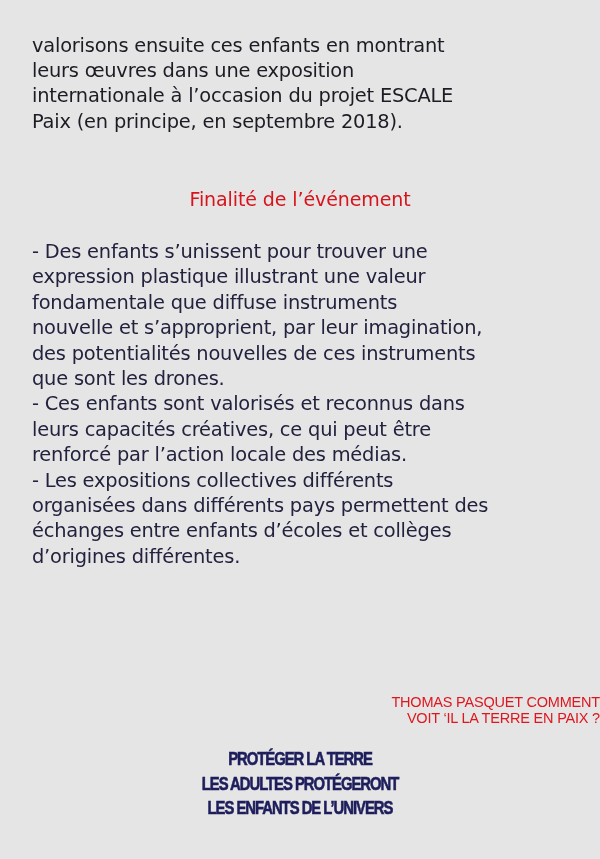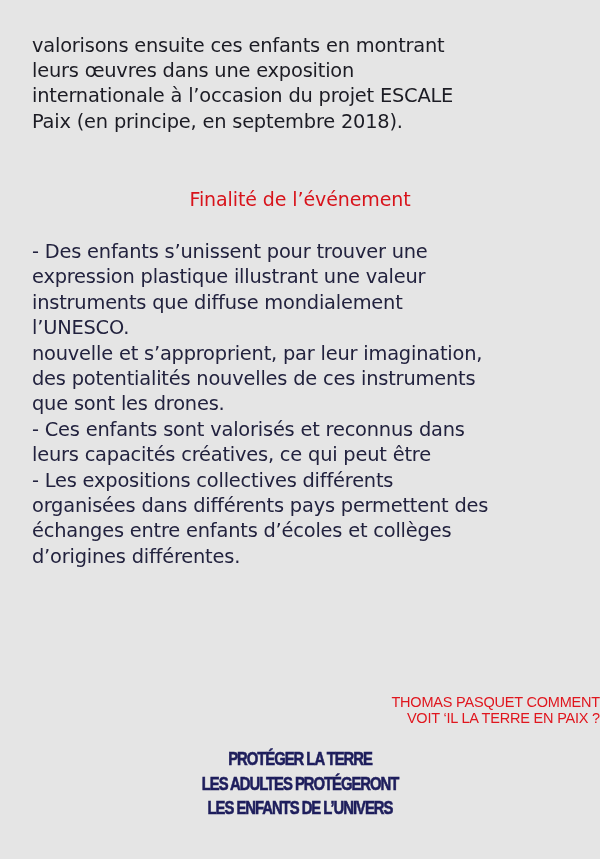--- a/index.html
+++ b/index.html
@@ -97,27 +97,27 @@
     <span class="line">leurs œuvres dans une exposition</span>
     <span class="line">internationale à l’occasion du projet ESCALE</span>
     <span class="line">Paix (en principe, en septembre 2018).</span>
   </div>
 
   <h2 class="section-title" style="margin:0;font-weight:normal;">Finalité de l’événement</h2>
 
   <div class="list">
     <span class="line">- Des enfants s’unissent pour trouver une</span>
     <span class="line">expression plastique illustrant une valeur</span>
-    <span class="line">instruments que diffuse mondialement</span>
-    <span class="line">l’UNESCO.</span>
+    <span class="line">fondamentale que diffuse instruments</span>
     <span class="line">nouvelle et s’approprient, par leur imagination,</span>
     <span class="line">des potentialités nouvelles de ces instruments</span>
     <span class="line">que sont les drones.</span>
     <span class="line">- Ces enfants sont valorisés et reconnus dans</span>
     <span class="line">leurs capacités créatives, ce qui peut être</span>
+    <span class="line">renforcé par l’action locale des médias.</span>
     <span class="line">- Les expositions collectives différents</span>
     <span class="line">organisées dans différents pays permettent des</span>
     <span class="line">échanges entre enfants d’écoles et collèges</span>
     <span class="line">d’origines différentes.</span>
   </div>
 
   <div class="caption">
     <span class="line">THOMAS PASQUET COMMENT</span>
     <span class="line">VOIT ‘IL LA TERRE EN PAIX ?</span>
   </div>

